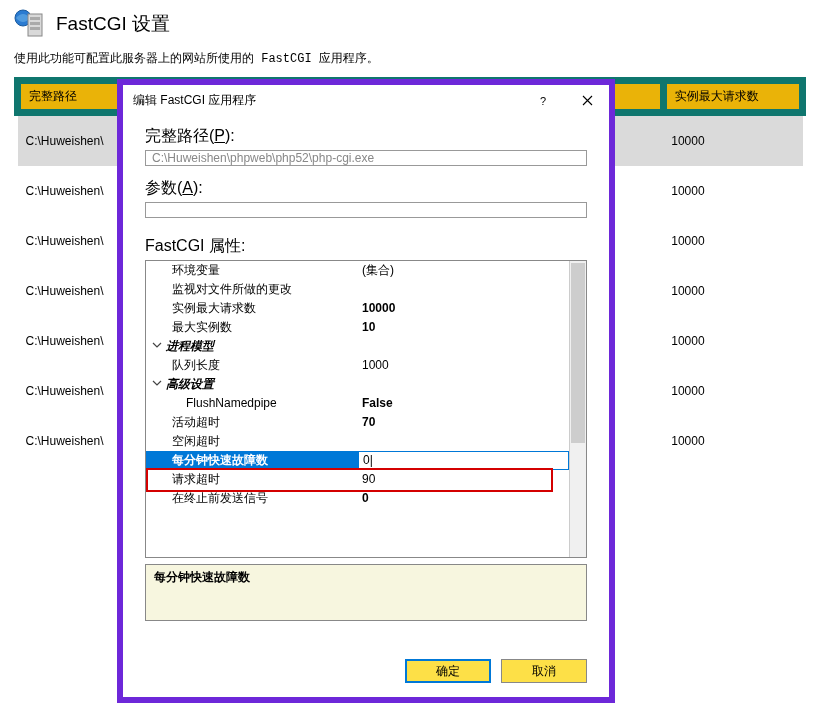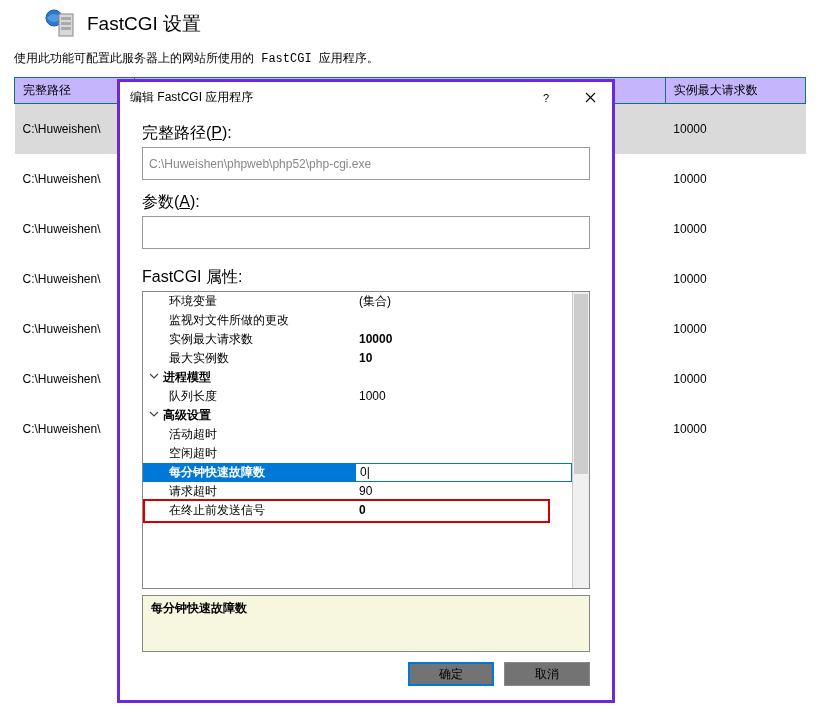--- a/index.html
+++ b/index.html
@@ -1,68 +1,68 @@
 <!DOCTYPE html>
 <html><head>
 <meta charset="utf-8">
 <style>
   * { box-sizing: border-box; }
   body { margin: 0; font-family: "Segoe UI", "Microsoft YaHei", sans-serif; font-size: 12px; background: #fff; color: #000; width: 820px; height: 728px; overflow: hidden; position: relative; }
   
-  .page-header { display: flex; align-items: center; padding: 8px 14px 4px; margin-left: 31px; }
+  .page-header { display: flex; align-items: center; padding: 8px 14px 4px; }
   .page-header .icon { width: 32px; height: 32px; margin-right: 10px; }
   .page-header h1 { font-size: 19px; font-weight: 400; margin: 0; }
   .page-desc { padding: 6px 14px 10px; font-size: 12px; font-family: Liberation Mono, monospace; }
   .table { width: 100%; border-collapse: collapse; }
-  .table th { text-align: left; font-weight: 400; padding: 4px 8px; border: 1px solid #0f766e; background: #c4b5fd; font-size: 12px; }
+  .table th { text-align: left; font-weight: 400; padding: 4px 8px; border: 7px solid #0f766e; background: #eab308; font-size: 12px; }
   .table td { padding: 3px 8px; border: none; font-size: 12px; }
   .table tr.sel td { background: #dadada; }
   .col1 { width: 120px; padding-left: 10px; }
   .col2 { width: 140px; }
   .table-body-rows td { padding: 18px 8px; }
   
-  .dialog { position: absolute; top: 79px; left: 117px; width: 498px; height: 624px; background: #fff; border: 3px solid #6d28d9; box-shadow: 0 0 0 0 rgba(0,0,0,0); }
+  .dialog { position: absolute; top: 79px; left: 117px; width: 498px; height: 624px; background: #fff; border: 6px solid #6d28d9; box-shadow: 0 0 0 0 rgba(0,0,0,0); }
   .dialog-titlebar { display: flex; align-items: center; height: 31px; padding-left: 10px; }
   .dialog-title { flex: 1; font-size: 12px; }
   .dialog-tb-btn { width: 44px; height: 30px; display: flex; align-items: center; justify-content: center; cursor: pointer; }
   .dialog-tb-btn svg { display: block; }
   .dialog-body { padding: 10px 22px 0; }
   
   .fld-label { font-size: 16px; margin-bottom: 3px; }
   .fld-label .u { text-decoration: underline; }
-  .fld-input { width: 100%; height: 33px; border: 1px solid #999; padding: 2px 6px; font-size: 12px; color: #888; background: #fff; }
+  .fld-input { width: 100%; height: 16px; border: 1px solid #999; padding: 2px 6px; font-size: 12px; color: #888; background: #fff; }
   .fld-input[disabled] { color: #888; background: #fff; }
   .fld-spacer { height: 12px; }
   
   .propgrid { border: 1px solid #888; height: 298px; position: relative; }
   .propgrid-body { position: absolute; inset: 0; overflow-y: auto; }
   .pg-row { display: flex; height: 19px; line-height: 19px; font-size: 12px; }
   .pg-row .pg-name { flex: 0 0 212px; padding-left: 26px; white-space: nowrap; overflow: hidden; }
   .pg-row .pg-val { flex: 1; padding-left: 4px; white-space: nowrap; overflow: hidden; }
-  .pg-row.cat .pg-name { font-weight: 700; }
+  .pg-row.cat .pg-name { font-weight: 700; font-style: italic; }
   .pg-row .exp { position: absolute; left: 4px; width: 14px; text-align: center; cursor: default; }
   .pg-row.cat { position: relative; }
   .pg-row.cat .pg-name { padding-left: 20px; }
   .pg-row.indent .pg-name { padding-left: 40px; }
   .pg-row.bold .pg-val { font-weight: 700; }
   .pg-row.boldname .pg-name { font-weight: 700; }
   .pg-row.selected { }
   .pg-row.selected .pg-name { background: #0078d7; color: #fff; }
   .pg-row.selected .pg-val-wrap { border: 1px solid #0078d7; height: 19px; line-height: 17px; }
   .pg-val-wrap { flex: 1; display: flex; }
   .pg-val-wrap .pg-val { flex: 1; }
   .highlight-box { border: 2px solid #d40000; position: absolute; }
   .propgrid-scroll { position: absolute; right: 0; top: 0; bottom: 0; width: 17px; background: #f0f0f0; border-left: 1px solid #ccc; }
   .propgrid-scroll .thumb { position: absolute; left: 1px; right: 1px; top: 2px; height: 180px; background: #cdcdcd; }
   
   .helpbox { border: 1px solid #888; background: #f7f6df; height: 57px; margin-top: 6px; padding: 4px 8px; font-size: 12px; }
   .helpbox .hb-title { font-weight: 700; margin-bottom: 2px; }
   
   .dlg-buttons { position: absolute; bottom: 14px; right: 22px; display: flex; gap: 10px; }
-  .btn { width: 86px; height: 24px; border: 1px solid #888; background: #737373; font-size: 12px; cursor: default; text-align: center; line-height: 22px; }
+  .btn { width: 86px; height: 24px; border: 1px solid #888; background: #fde047; font-size: 12px; cursor: default; text-align: center; line-height: 22px; }
   .btn.default { border: 2px solid #0078d7; line-height: 20px; }
   
   svg.server-icon { width: 32px; height: 32px; }
 </style>
 </head>
 <body>
 
 <div class="page-header">
   <span class="icon">
     <svg class="server-icon" viewBox="0 0 32 32">
@@ -180,22 +180,27 @@
             <div class="pg-name">队列长度</div>
             <div class="pg-val">1000</div>
           </div>
           <div class="pg-row cat">
             <span class="exp"><svg width="10" height="10" viewBox="0 0 10 10">
                 <path d="M1 3 L5 7 L9 3" stroke="#444" fill="none" stroke-width="1.2"></path>
               </svg></span>
             <div class="pg-name">高级设置</div>
             <div class="pg-val"></div>
           </div>
+          <div class="pg-row indent bold">
+            <div class="pg-name">FlushNamedpipe</div>
+            <div class="pg-val">False</div>
+          </div>
           <div class="pg-row bold">
             <div class="pg-name">活动超时</div>
+            <div class="pg-val">70</div>
           </div>
           <div class="pg-row">
             <div class="pg-name">空闲超时</div>
           </div>
           <div class="pg-row boldname selected">
             <div class="pg-name">每分钟快速故障数</div>
             <div class="pg-val-wrap">
               <div class="pg-val">0|</div>
             </div>
           </div>

